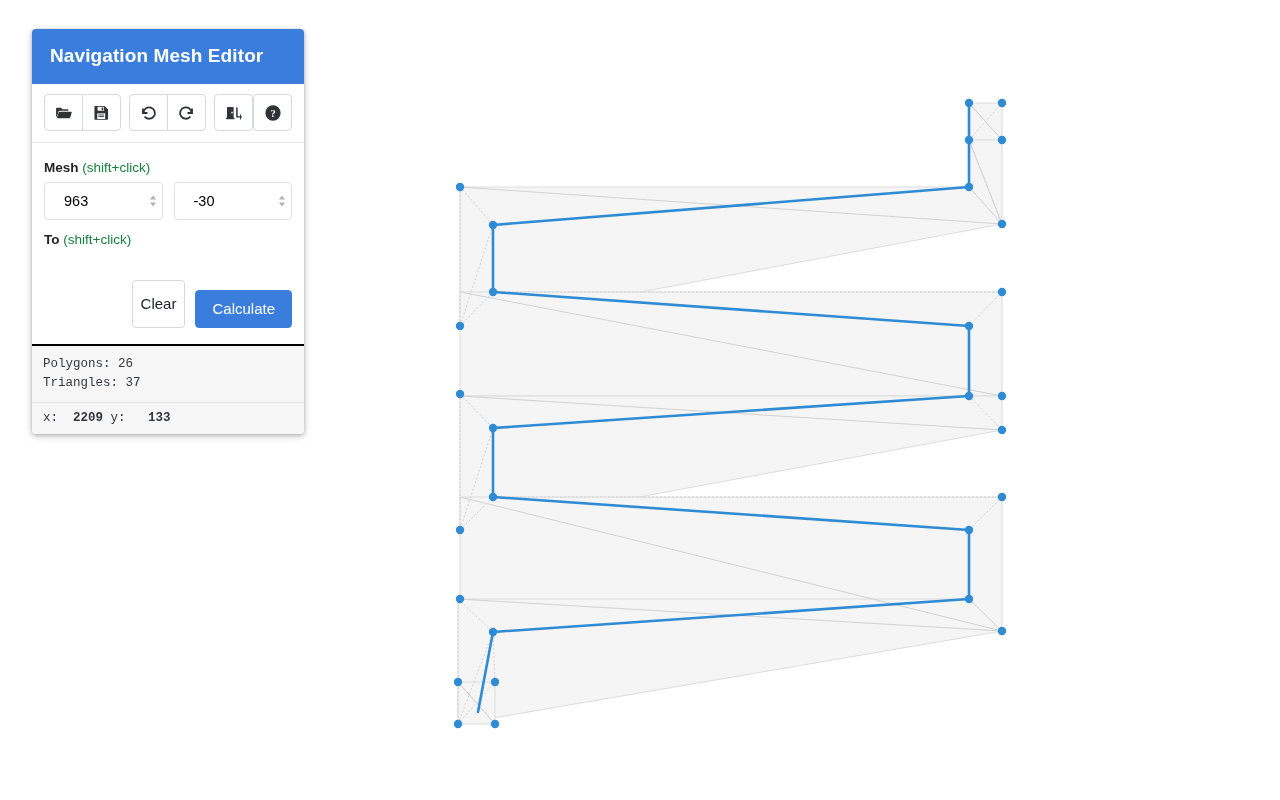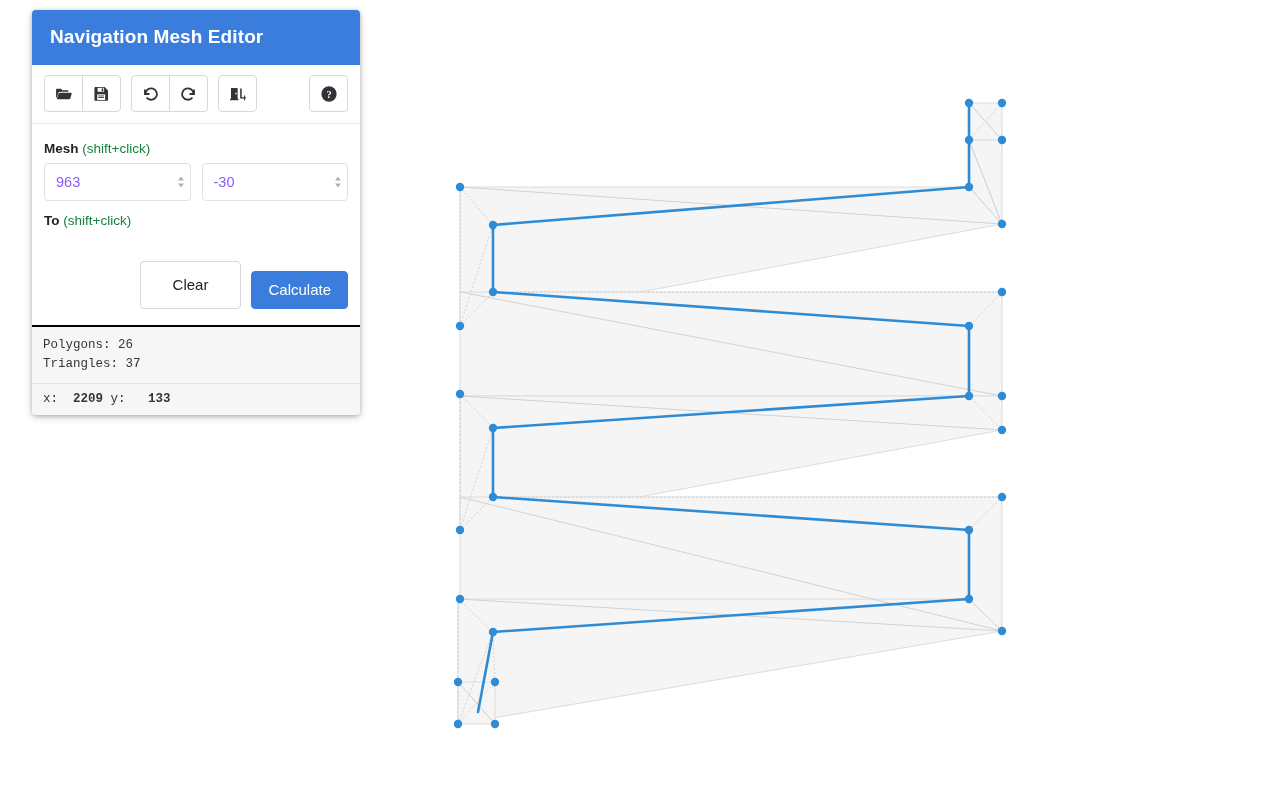--- a/index.html
+++ b/index.html
@@ -15,22 +15,22 @@
   
   #mesh-canvas {
     position: absolute;
     left: 0; top: 0;
     width: 1280px; height: 800px;
   }
 
   
   #editor-panel {
     position: absolute;
-    left: 32px; top: 10px;
-    width: 328px;
+    left: 32px; top: 29px;
+    width: 272px;
     background: #ffffff;
     border-radius: 4px;
     box-shadow: 0 1px 4px rgba(0,0,0,.28), 0 3px 10px rgba(0,0,0,.12);
     overflow: hidden;
   }
   .panel-header {
     background: #3b7ddd;
     color: #ffffff;
     padding: 16px 18px 17px 18px;
     font-size: 19px;
@@ -75,22 +75,22 @@
   .field-label .hint { color: #15803d; font-weight: normal; }
   .input-row { display: flex; gap: 11px; margin-bottom: 12px; }
   .num-wrap { position: relative; flex: 1 1 0; }
   .num-input {
     width: 100%; height: 38px;
     border: 1px solid #dfe1e5;
     border-radius: 4px;
     background: #fff;
     font-family: "Liberation Sans", sans-serif;
     font-size: 14.5px;
-    color: #8b5cf6;
-    padding: 0 22px 0 11px;
+    color: #000000;
+    padding: 0 22px 0 19px;
   }
   .spinner {
     position: absolute; right: 7px; top: 50%;
     transform: translateY(-50%);
     display: flex; flex-direction: column; gap: 3px;
     cursor: pointer;
   }
   .spinner i {
     display: block; width: 0; height: 0;
     border-left: 3.5px solid transparent;
@@ -100,21 +100,21 @@
   .spinner i.down { border-top: 4px solid #adb2b8; }
 
   .actions {
     display: flex; justify-content: flex-end; gap: 10px;
     padding: 6px 12px 16px 12px;
   }
   .btn {
     font-family: "Liberation Sans", sans-serif;
     font-size: 15px;
     border-radius: 4px;
-    padding: 9px 32px;
+    padding: 9px 8px;
     cursor: pointer;
     line-height: 1.2;
   }
   .btn-clear { background: #fff; color: #212529; border: 1px solid #d6d9dc; }
   .btn-calc  { background: #3b7ddd; color: #fff; border: 1px solid #3b7ddd; padding: 9px 16px; margin-top: 10px; }
 
   
   .status-block {
     border-top: 2px solid #000000;
     background: #f6f6f6;

